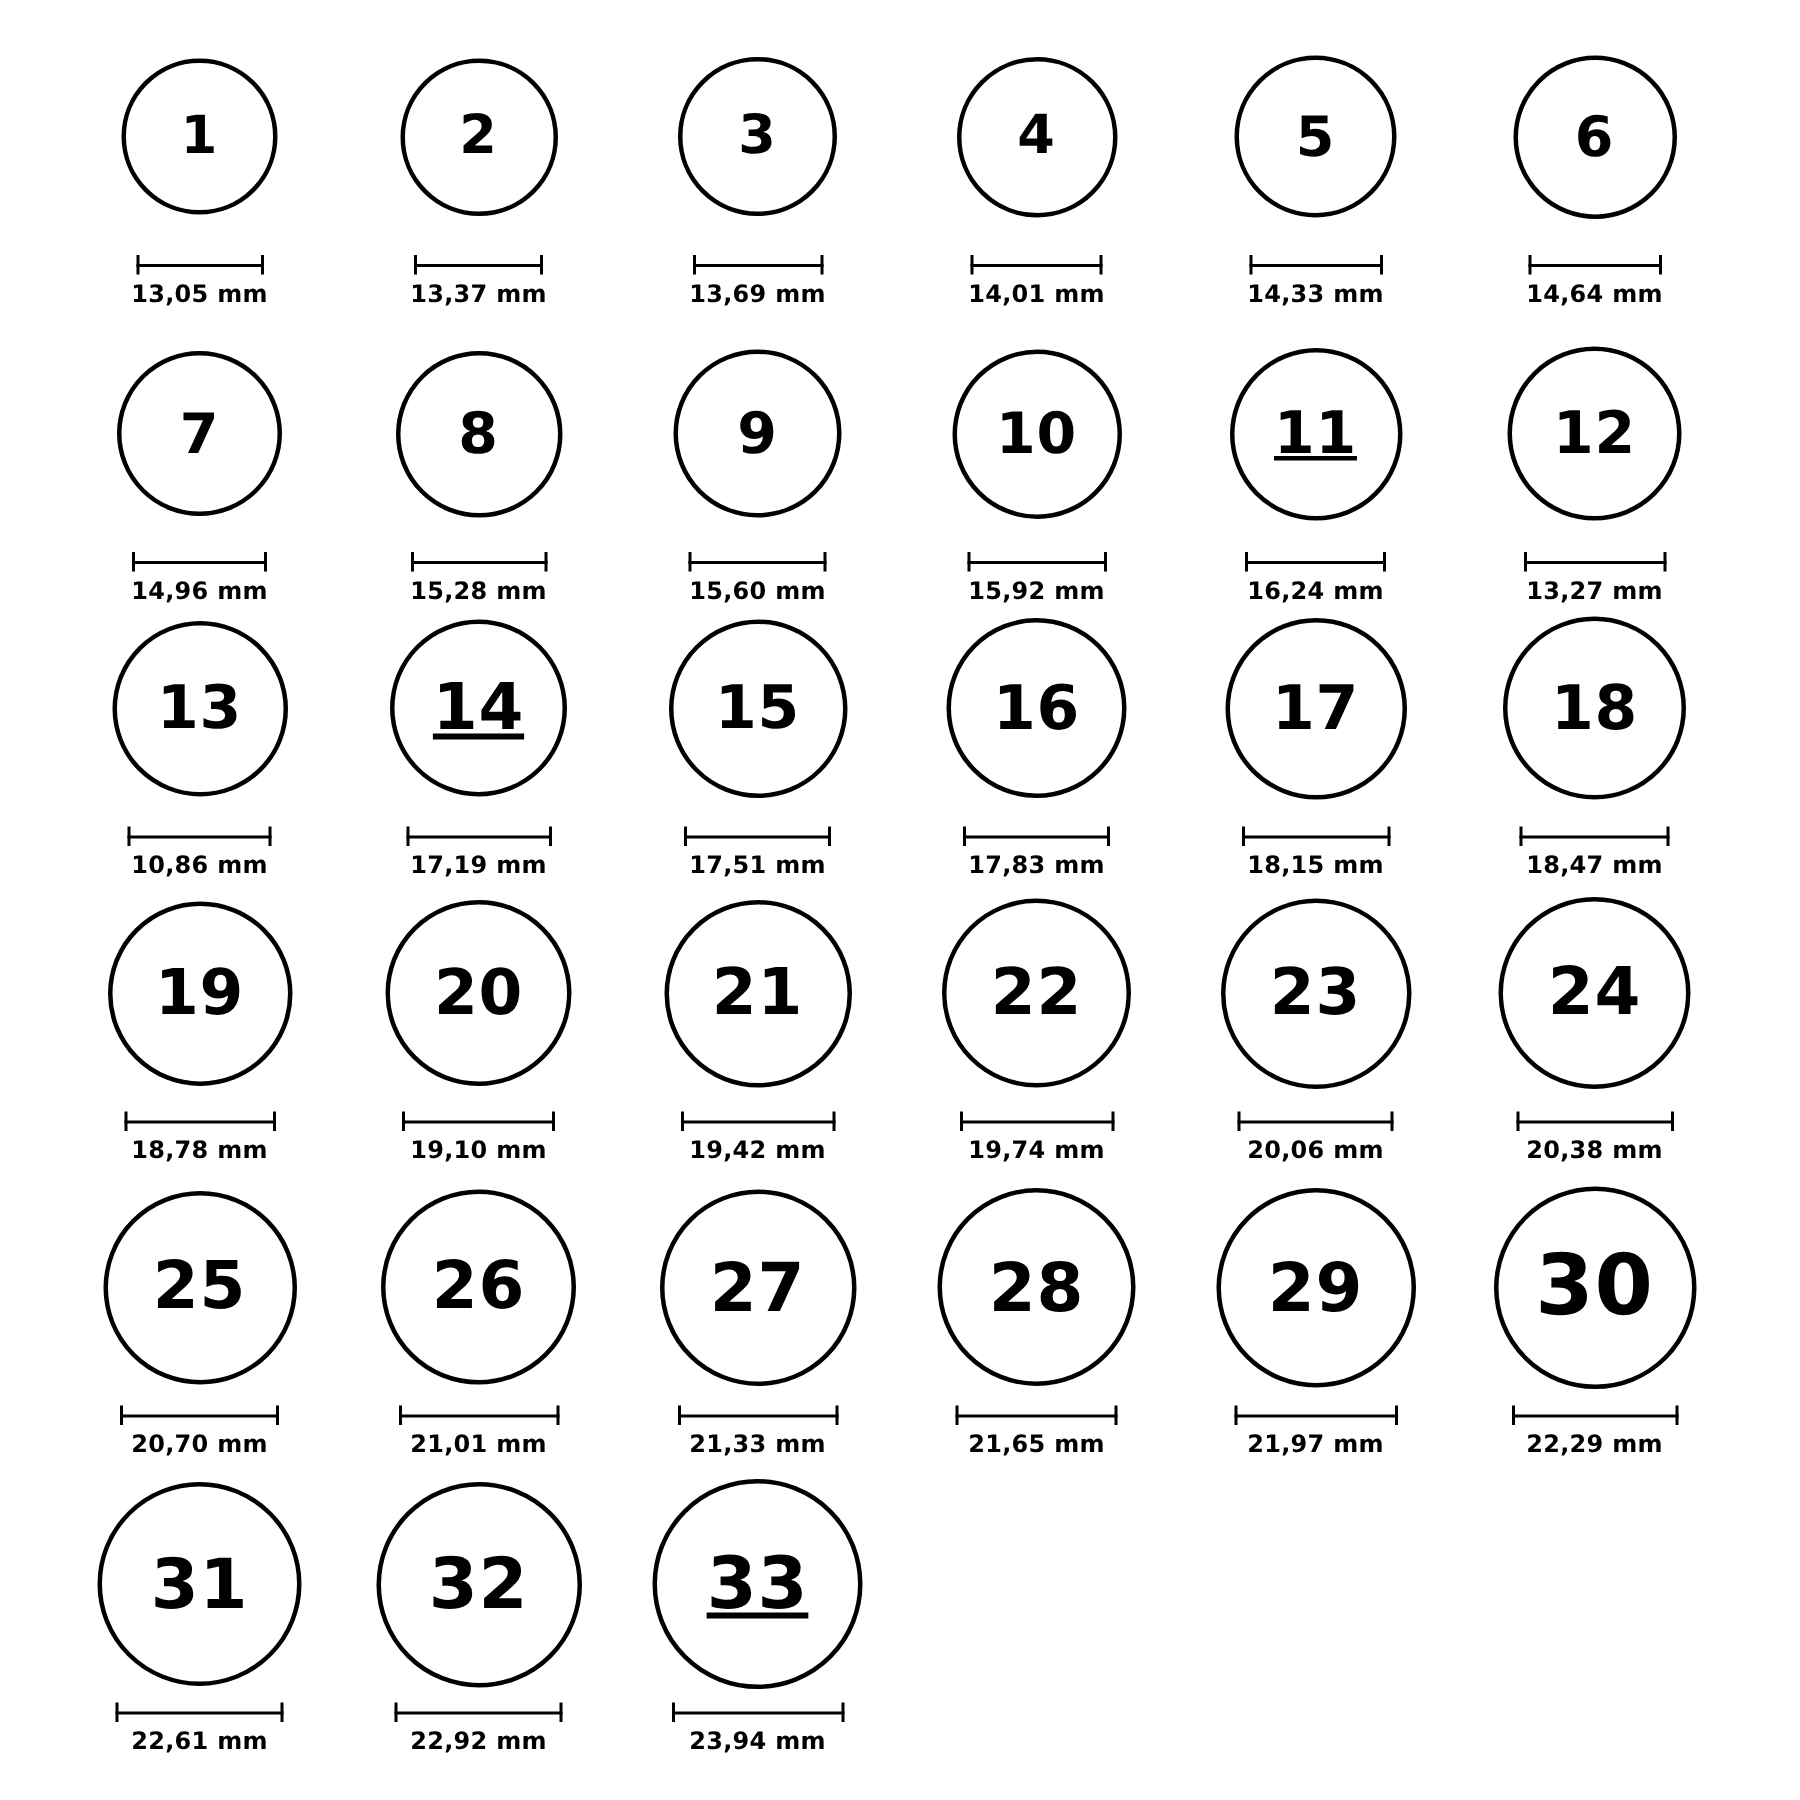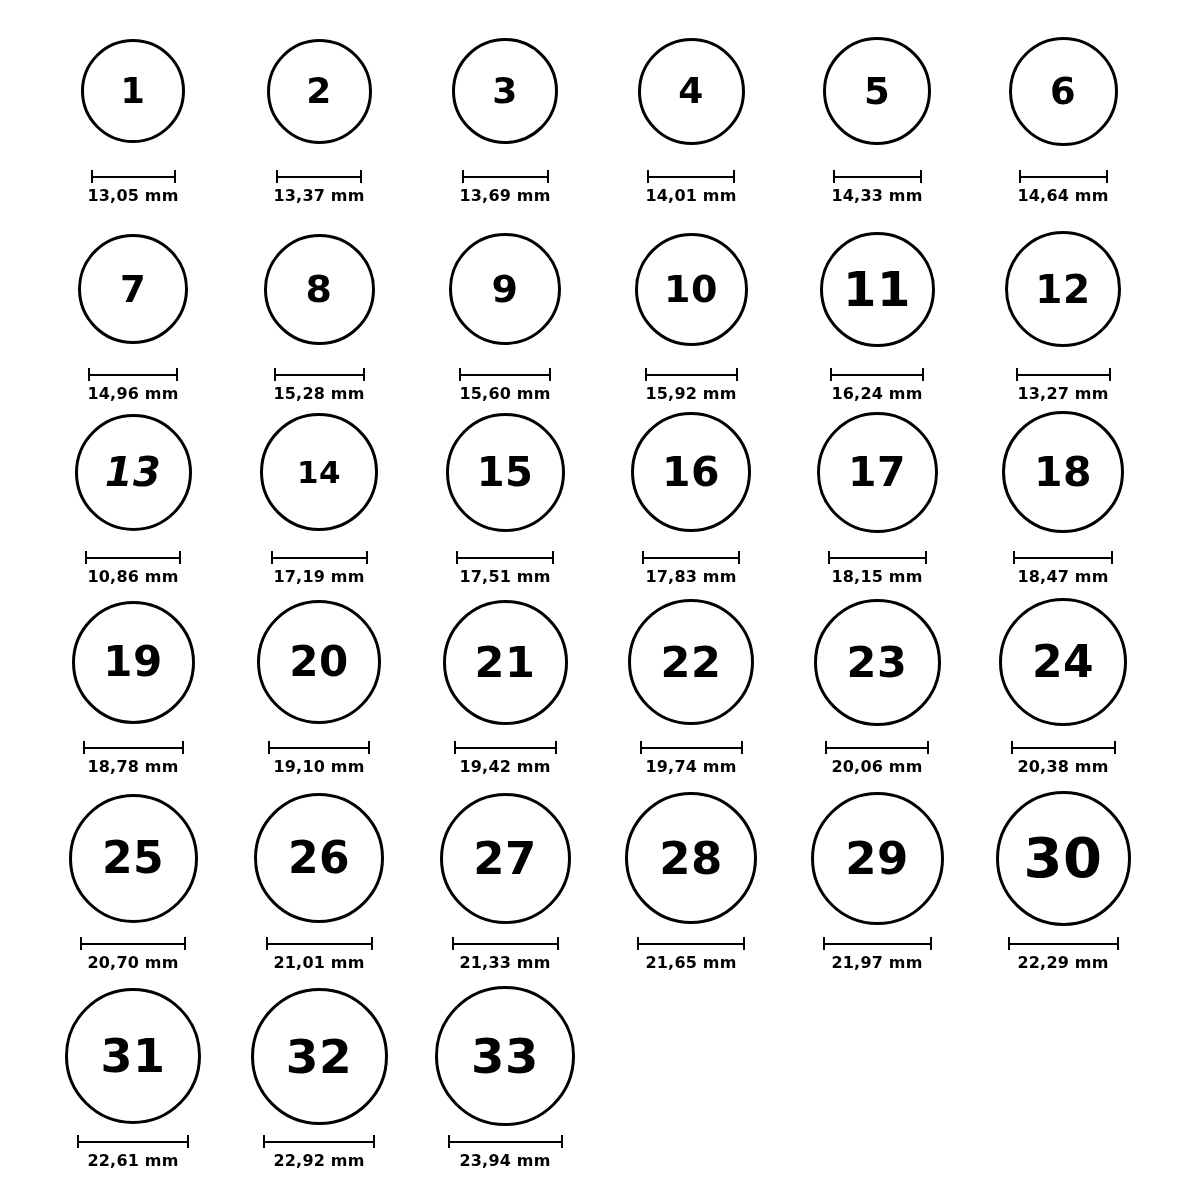--- a/index.html
+++ b/index.html
@@ -246,21 +246,21 @@
             <div class="bar"></div>
             <div class="tick left"></div>
             <div class="tick right"></div>
           </div>
           <div class="mm">15,92 mm</div>
         </div>
       </div>
       <div class="cell">
         <div class="circle-wrap" style="height: 146px;">
           <div class="circle" style="width: 115px; height: 115px;">
-            <span class="circle-label" style="font-size: 48px;">11</span>
+            <span class="circle-label" style="font-size: 39px; text-decoration: underline;">11</span>
           </div>
         </div>
         <div class="measure">
           <div class="ruler" style="width: 94px;">
             <div class="bar"></div>
             <div class="tick left"></div>
             <div class="tick right"></div>
           </div>
           <div class="mm">16,24 mm</div>
         </div>
@@ -278,36 +278,36 @@
             <div class="tick right"></div>
           </div>
           <div class="mm">13,27 mm</div>
         </div>
       </div>
     </div>
     <div class="row" style="height: 190px;">
       <div class="cell">
         <div class="circle-wrap" style="height: 146px;">
           <div class="circle" style="width: 117px; height: 117px;">
-            <span class="circle-label" style="font-size: 40px; font-style: italic;">13</span>
+            <span class="circle-label" style="font-size: 40px;">13</span>
           </div>
         </div>
         <div class="measure">
           <div class="ruler" style="width: 96px;">
             <div class="bar"></div>
             <div class="tick left"></div>
             <div class="tick right"></div>
           </div>
           <div class="mm">10,86 mm</div>
         </div>
       </div>
       <div class="cell">
         <div class="circle-wrap" style="height: 146px;">
           <div class="circle" style="width: 118px; height: 118px;">
-            <span class="circle-label" style="font-size: 31px;">14</span>
+            <span class="circle-label" style="font-size: 43px; text-decoration: underline;">14</span>
           </div>
         </div>
         <div class="measure">
           <div class="ruler" style="width: 97px;">
             <div class="bar"></div>
             <div class="tick left"></div>
             <div class="tick right"></div>
           </div>
           <div class="mm">17,19 mm</div>
         </div>
@@ -583,21 +583,21 @@
           <div class="ruler" style="width: 112px;">
             <div class="bar"></div>
             <div class="tick left"></div>
             <div class="tick right"></div>
           </div>
           <div class="mm">22,92 mm</div>
         </div>
       </div>
       <div class="cell">
         <div class="circle-wrap" style="height: 146px;">
-          <div class="circle" style="width: 140px; height: 140px;">
+          <div class="circle" style="width: 140px; height: 140px; text-decoration: underline;">
             <span class="circle-label" style="font-size: 48px;">33</span>
           </div>
         </div>
         <div class="measure">
           <div class="ruler" style="width: 115px;">
             <div class="bar"></div>
             <div class="tick left"></div>
             <div class="tick right"></div>
           </div>
           <div class="mm">23,94 mm</div>

